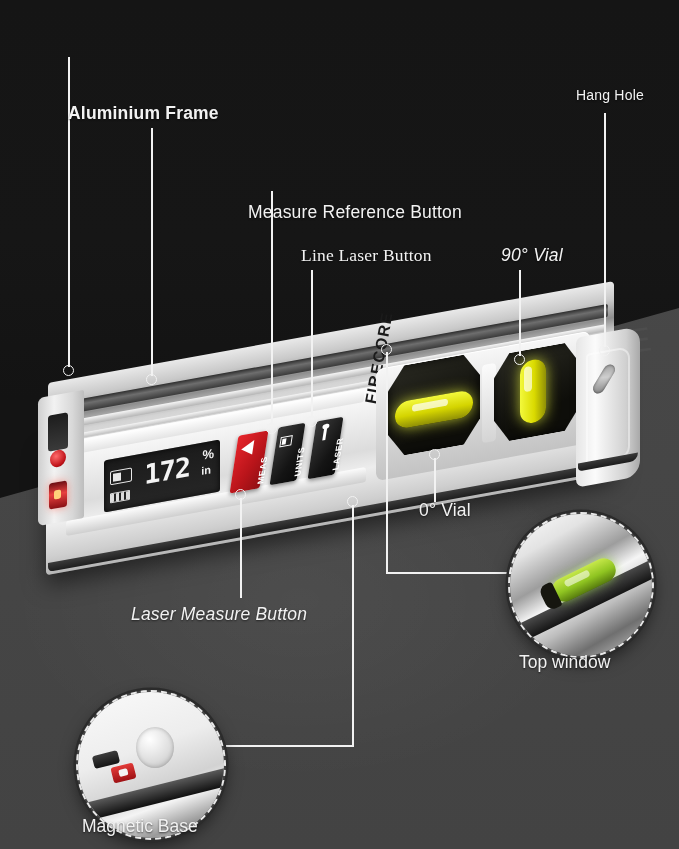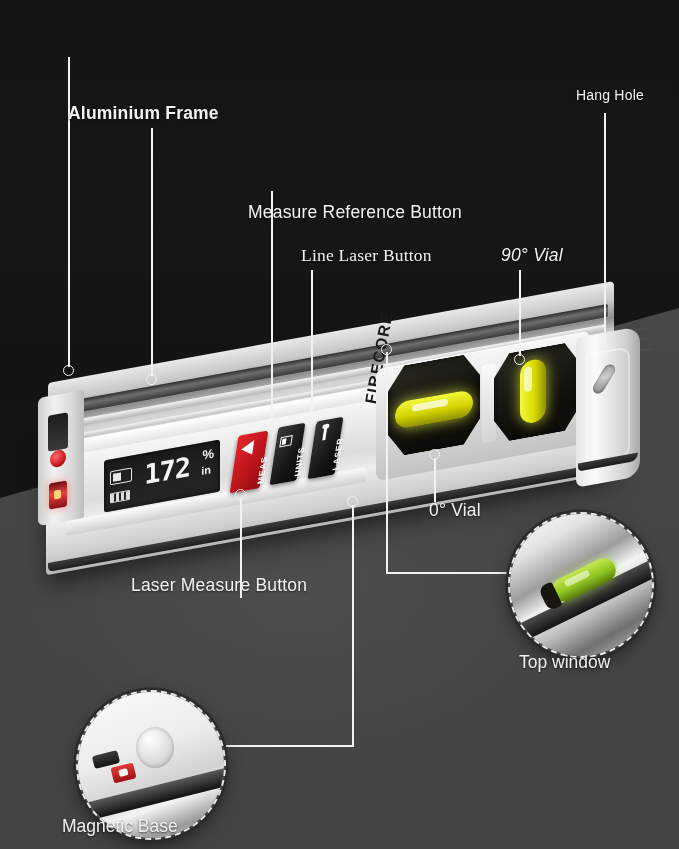--- a/index.html
+++ b/index.html
@@ -490,25 +490,25 @@
   <div class="dot" style="left:306px;top:416px;"></div>
 
   <div class="anno" style="left:501px; top:245px;font-style:italic;">90° Vial</div>
   <div class="lead v" style="left:519px;top:270px; height:86px;"></div>
   <div class="dot" style="left:514px;top:354px;"></div>
 
   <div class="anno big" style="left:568px; top:87px;">Hang Hole</div>
   <div class="lead v" style="left:604px;top:113px; height:234px;"></div>
   <div class="dot" style="left:599px;top:345px;"></div>
 
-  <div class="anno" style="left:429px; top:500px;text-align:right;">0° Vial</div>
+  <div class="anno" style="left:419px; top:500px;text-align:right;">0° Vial</div>
   <div class="lead v" style="left:434px;top:458px; height:44px;"></div>
   <div class="dot" style="left:429px;top:449px;"></div>
 
-  <div class="anno" style="left:131px; top:575px;">Laser Measure Button</div>
+  <div class="anno" style="left:131px; top:604px;font-style:italic;">Laser Measure Button</div>
   <div class="lead v" style="left:240px;top:498px; height:100px;"></div>
   <div class="dot" style="left:235px;top:489px;"></div>
 
   <div class="lead v" style="left:386px;top:352px; height:222px;"></div>
   <div class="lead h" style="left:386px;top:572px; width:132px;"></div>
   <div class="dot" style="left:381px;top:344px;"></div>
 
   <div class="lead v" style="left:352px;top:505px; height:242px;"></div>
   <div class="lead h" style="left:226px;top:745px; width:128px;"></div>
   <div class="dot" style="left:347px;top:496px;"></div>
@@ -520,15 +520,15 @@
   </div>
   <div class="inset-label" style="left:519px;top:652px;">Top window</div>
 
   <div class="inset" style="left:76px;top:690px;width:150px;height:150px;">
     <div class="mb-bg"></div>
     <div class="mb-dark"></div>
     <div class="mb-magnet"></div>
     <div class="mb-usb"></div>
     <div class="mb-red"></div>
   </div>
-  <div class="inset-label" style="left:62px;top:816px;">Magnetic Base</div>
+  <div class="inset-label" style="left:82px;top:816px;">Magnetic Base</div>
 
 </div>
 
 </body></html>

